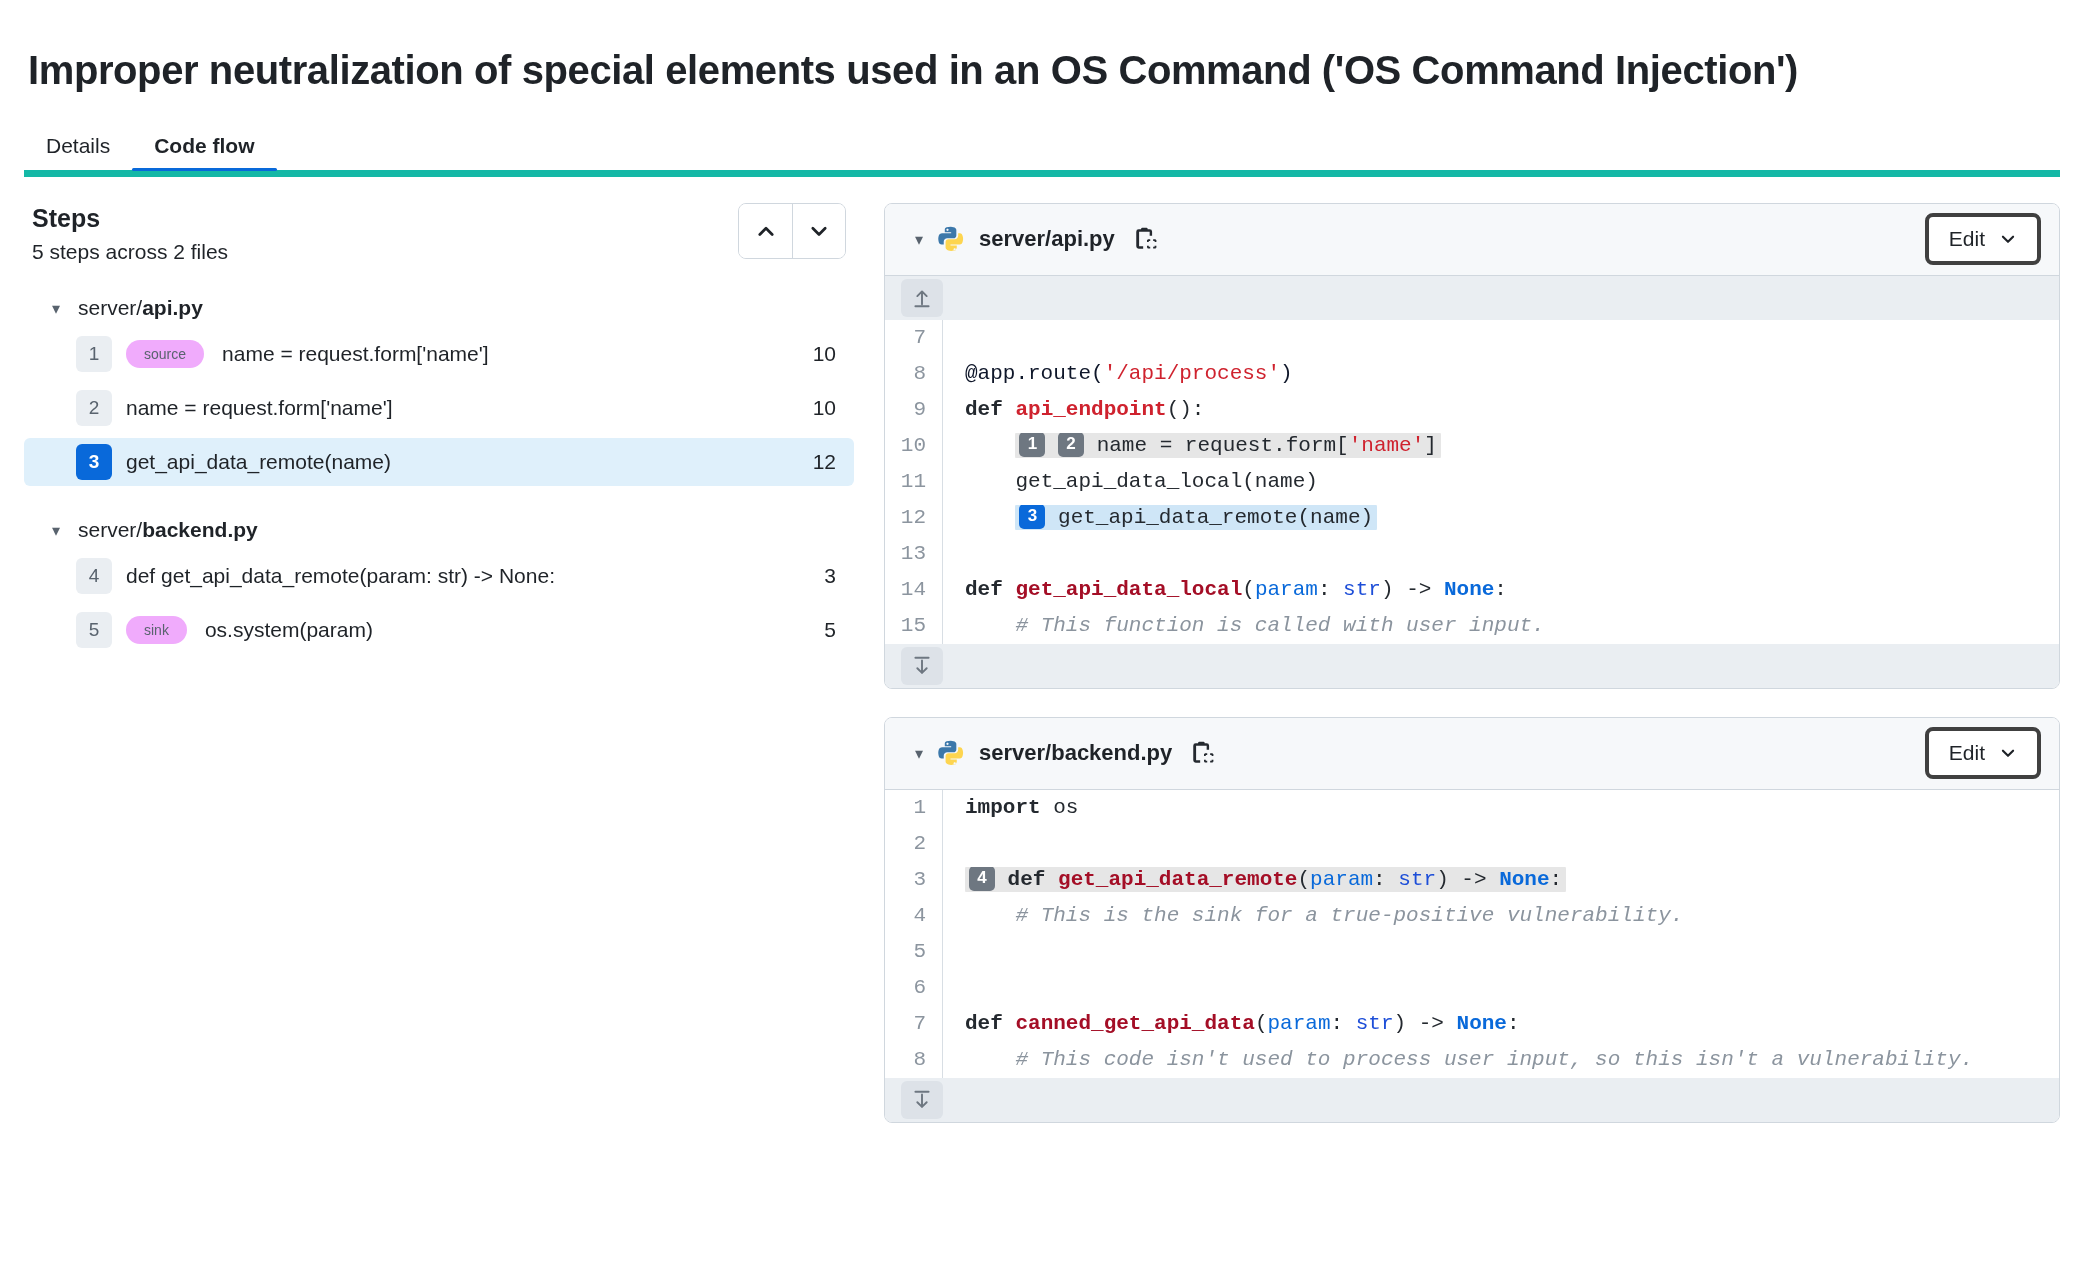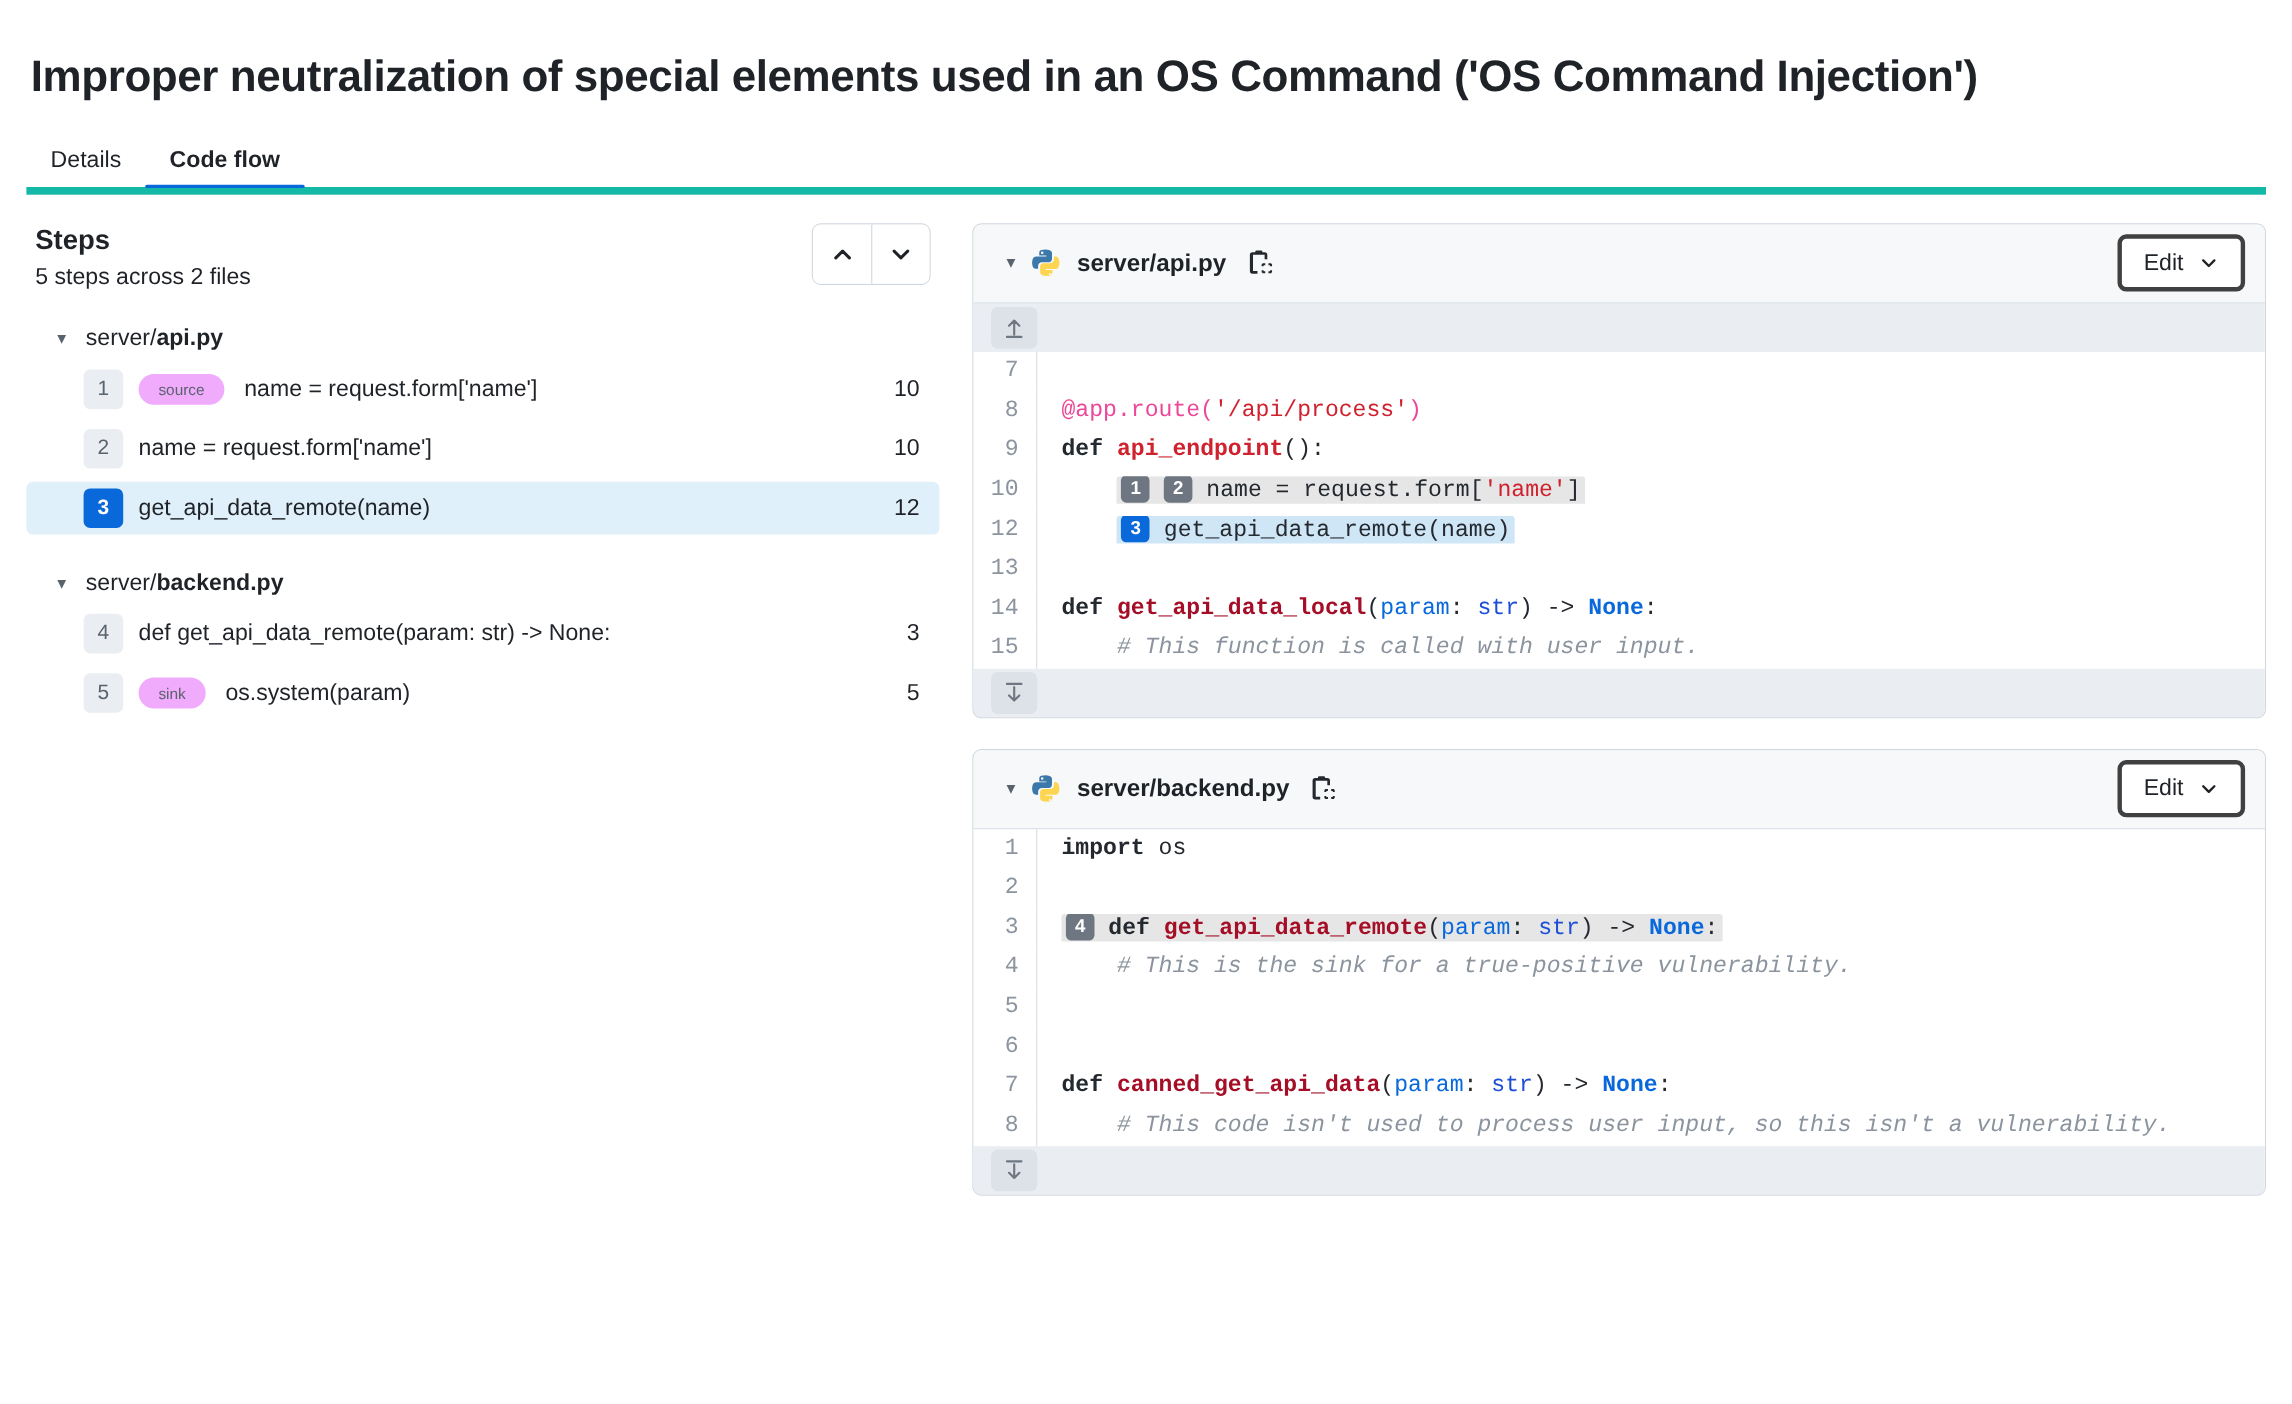--- a/index.html
+++ b/index.html
@@ -208,21 +208,21 @@
     text-align: center;
     line-height: 1.35;
     vertical-align: middle;
     position: relative;
     top: -1px;
   }
   .badge.gray { background: #6e7781; }
   .badge.blue { background: #0969da; }
 
   
-  .t-dec   { color: #ec4899; }
+  .t-dec   { color: #0f172a; }
   .t-str   { color: #cf222e; }
   .t-kw    { color: #24292f; font-weight: 700; }
   .t-fn    { color: #a40e26; font-weight: 700; }
   .t-fn2   { color: #cf222e; font-weight: 700; }
   .t-param { color: #0969da; }
   .t-type  { color: #1d4ed8; font-weight: 400; }
   .t-none  { color: #0969da; font-weight: 700; }
   .t-plain { color: #24292f; }
   .t-cmt   { color: #8b949e; font-style: italic; }
   .t-punc  { color: #24292f; }
@@ -337,20 +337,21 @@
               <path d="M8 12.5V3.5M4.6 6.6 8 3.2l3.4 3.4M3.2 14h9.6" fill="none" stroke="#6e7781" stroke-width="1.4" stroke-linecap="round" stroke-linejoin="round"></path>
             </svg>
           </div>
         </div>
 
         <div class="codelines">
           <div class="cl"><span class="ln">7</span><span class="src"></span></div>
           <div class="cl"><span class="ln">8</span><span class="src"><span class="t-dec">@app.route(</span><span class="t-str">'/api/process'</span><span class="t-dec">)</span></span></div>
           <div class="cl"><span class="ln">9</span><span class="src"><span class="t-kw">def </span><span class="t-fn2">api_endpoint</span><span class="t-punc">():</span></span></div>
           <div class="cl"><span class="ln">10</span><span class="src">    <span class="hl-gray"><span class="badge gray">1</span> <span class="badge gray">2</span> <span class="t-plain">name = request.form[</span><span class="t-str">'name'</span><span class="t-plain">]</span></span></span></div>
+          <div class="cl"><span class="ln">11</span><span class="src">    <span class="t-plain">get_api_data_local(name)</span></span></div>
           <div class="cl"><span class="ln">12</span><span class="src">    <span class="hl-blue"><span class="badge blue">3</span> <span class="t-plain">get_api_data_remote(name)</span></span></span></div>
           <div class="cl"><span class="ln">13</span><span class="src"></span></div>
           <div class="cl"><span class="ln">14</span><span class="src"><span class="t-kw">def </span><span class="t-fn">get_api_data_local</span><span class="t-punc">(</span><span class="t-param">param</span><span class="t-punc">: </span><span class="t-type">str</span><span class="t-punc">) -&gt; </span><span class="t-none">None</span><span class="t-punc">:</span></span></div>
           <div class="cl"><span class="ln">15</span><span class="src">    <span class="t-cmt"># This function is called with user input.</span></span></div>
         </div>
 
         <div class="scrollstrip bottom">
           <div class="scroll-btn">
             <svg width="22" height="22" viewBox="0 0 16 16">
               <path d="M8 4v9M4.6 9.6 8 13l3.4-3.4M3.2 2h9.6" fill="none" stroke="#6e7781" stroke-width="1.4" stroke-linecap="round" stroke-linejoin="round"></path>

